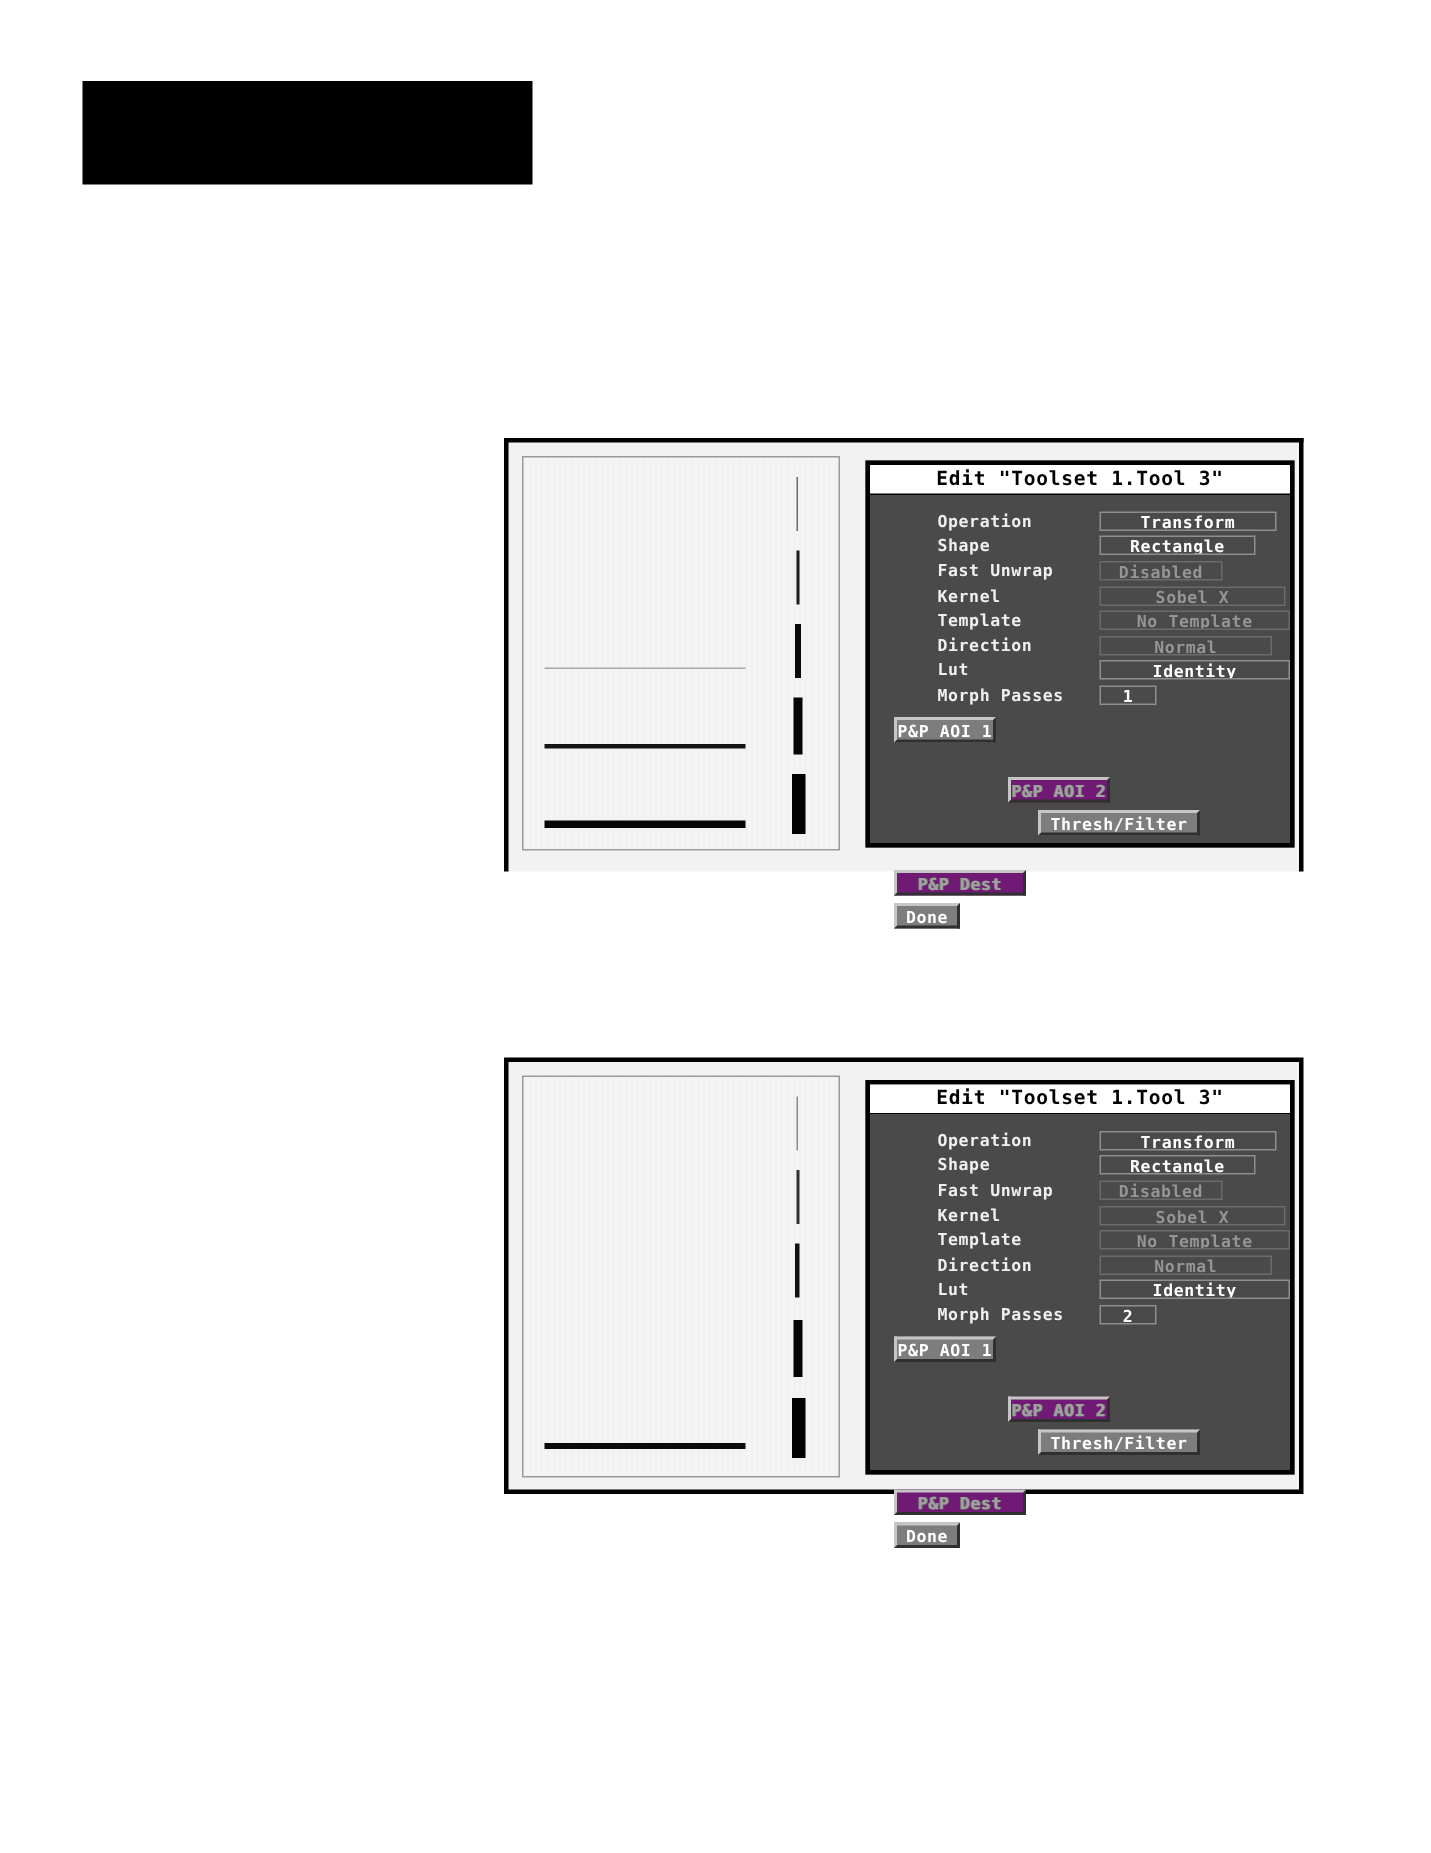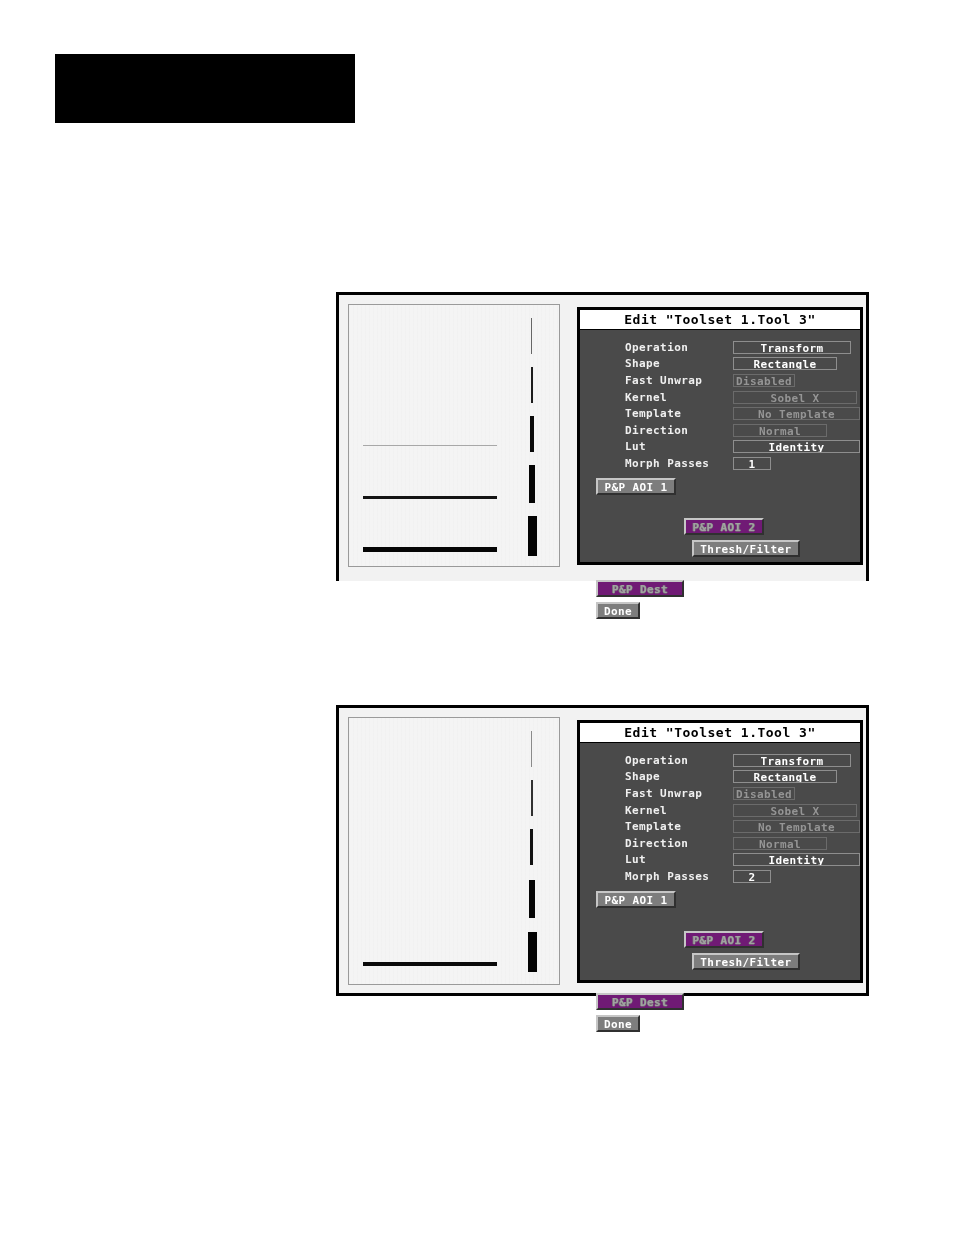--- a/index.html
+++ b/index.html
@@ -149,24 +149,24 @@
     color: #ffffff;
     border: 1px solid #8e8e8e;
     background: transparent;
     box-sizing: border-box;
     white-space: nowrap;
     overflow: hidden;
   }
   
   .w-transform { width: 118px; }
   .w-rectangle { width: 104px; }
-  .w-disabled  { width: 62px;  }
+  .w-disabled  { width: 82px;  }
   .w-sobel     { width: 124px; }
   .w-template  { width: 132px; }
-  .w-normal    { width: 94px; text-align: center;  }
+  .w-normal    { width: 115px; text-align: center;  }
   .w-identity  { width: 132px; }
   .w-passes    { width: 38px;  }
 
   
   .is-disabled {
     color: #9c9c9c;
     border-color: #6e6e6e;
     text-shadow:
        0.6px 0 0 #4a4a4a,
       -0.6px 0 0 #4a4a4a,
@@ -203,21 +203,21 @@
   }
   .dlg-button.btn-disabled {
     color: #a2a2a2;
     background: #701a75;
     text-shadow:
        0.6px 0 0 #767676,
       -0.6px 0 0 #767676,
        0 0.6px 0 rgba(118,118,118,0.6);
     margin-top: 40px;
   }
-  .bw-aoi   { width: 80px; }
+  .bw-aoi   { width: 68px; }
   .bw-dest  { width: 88px; }
   .bw-tf    { width: 108px; }
   .bw-done  { width: 44px; }
 </style>
 </head>
 <body>
 
 <div class="redaction-bar"></div>
 
 <div class="screen-figure figure-one">

